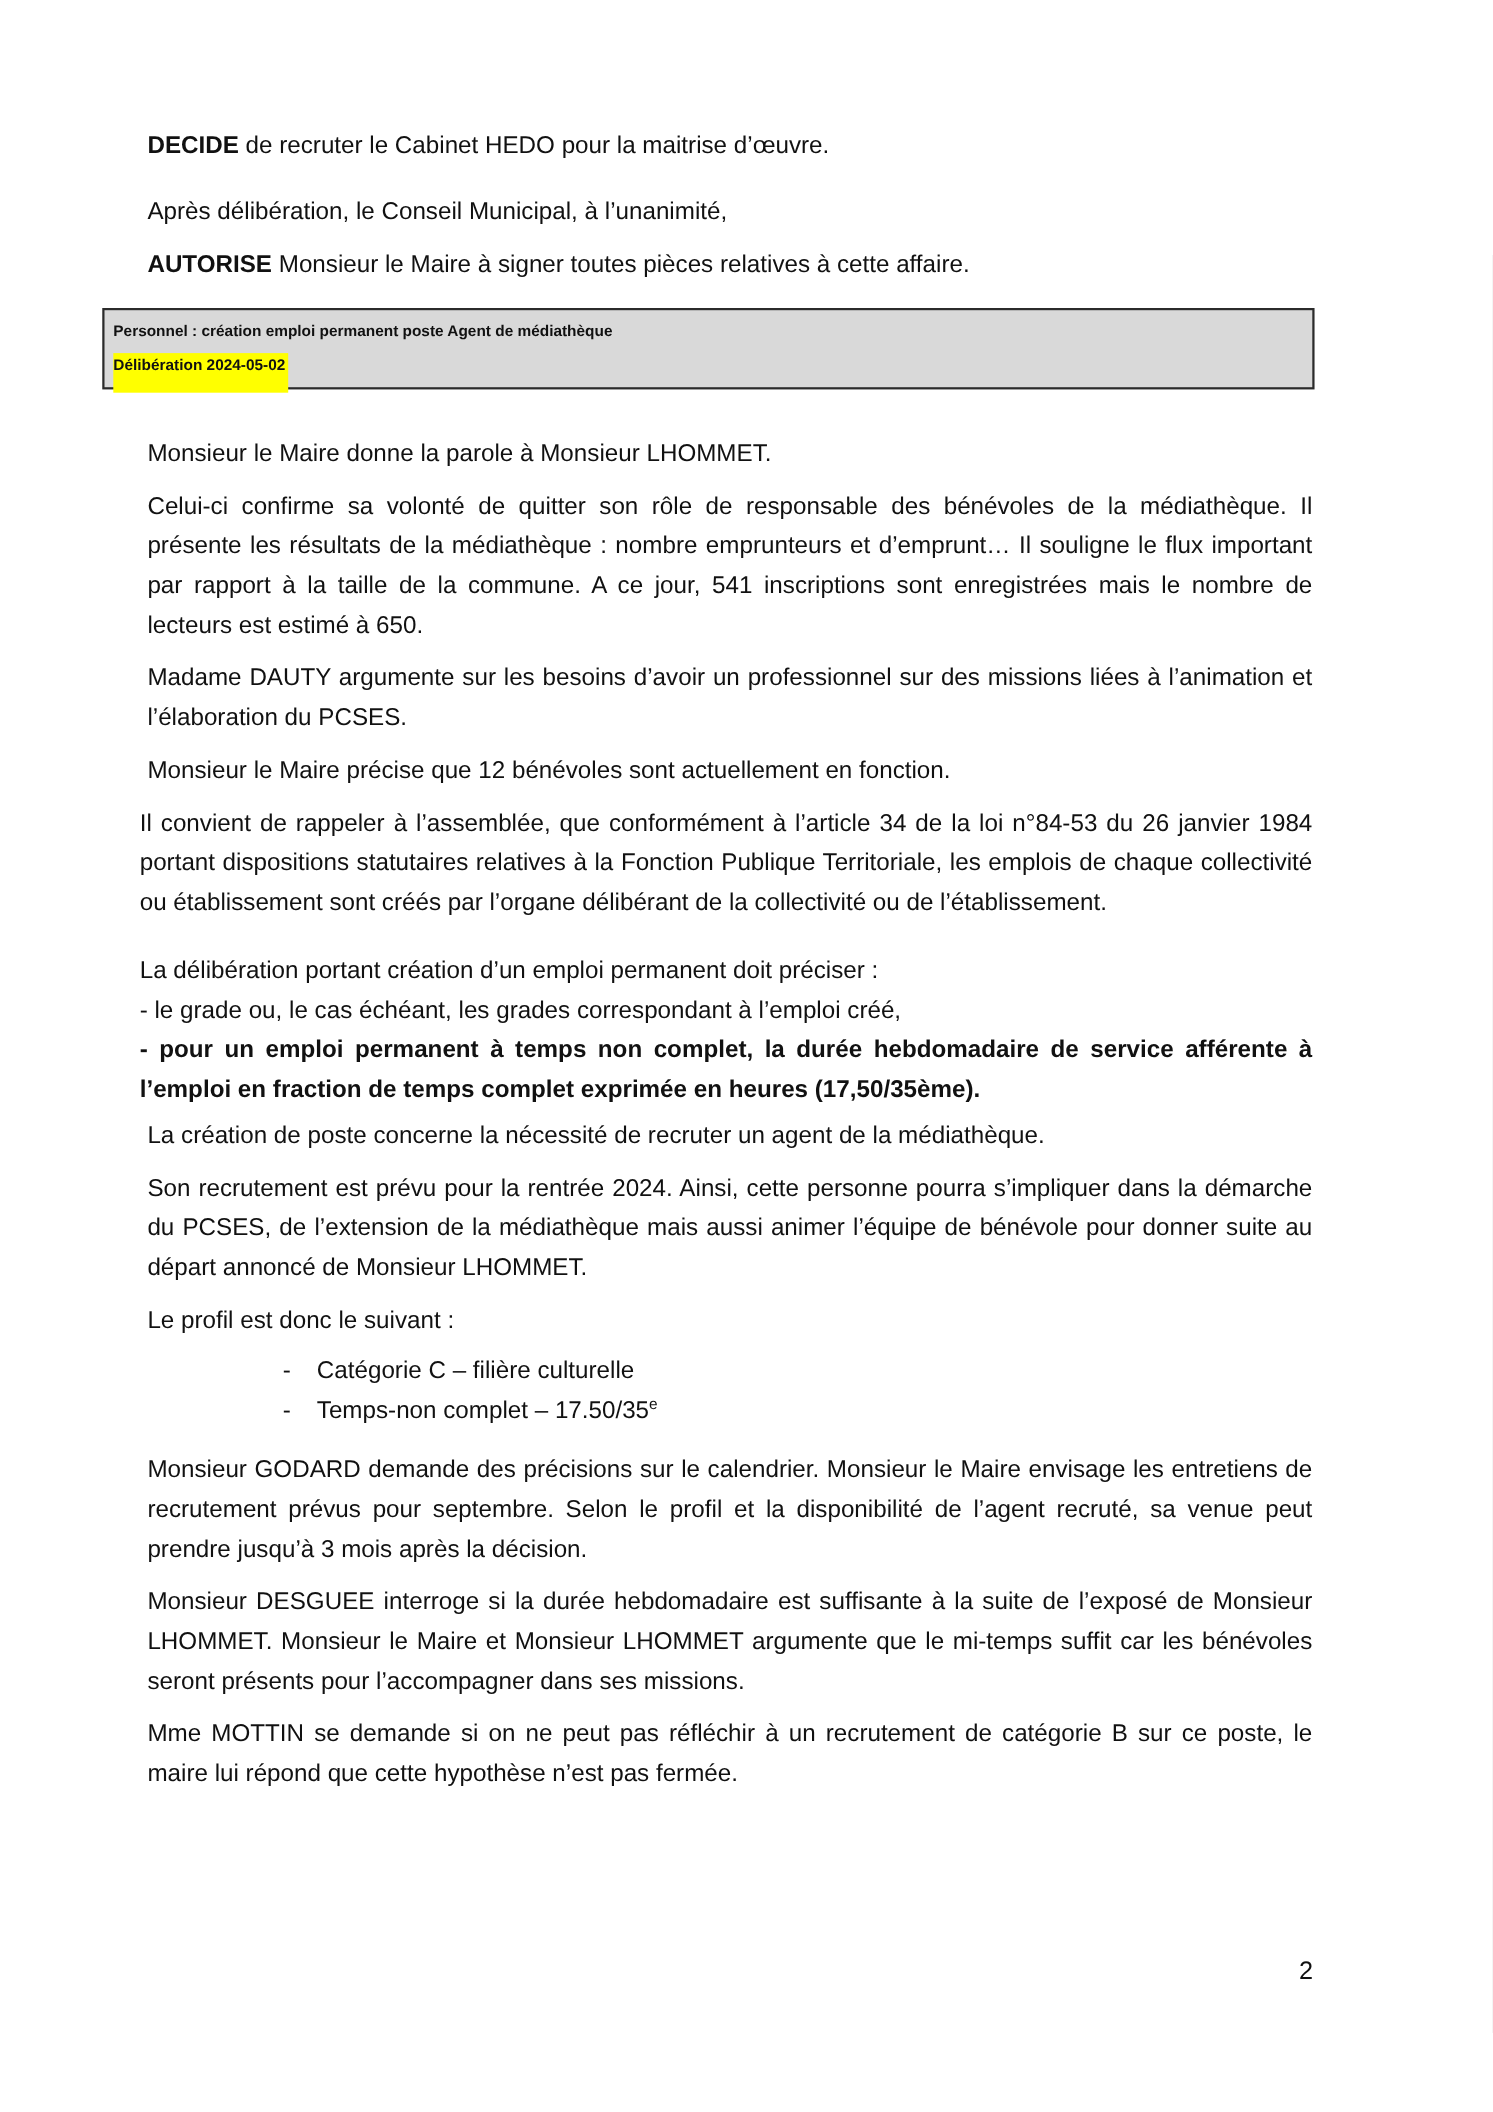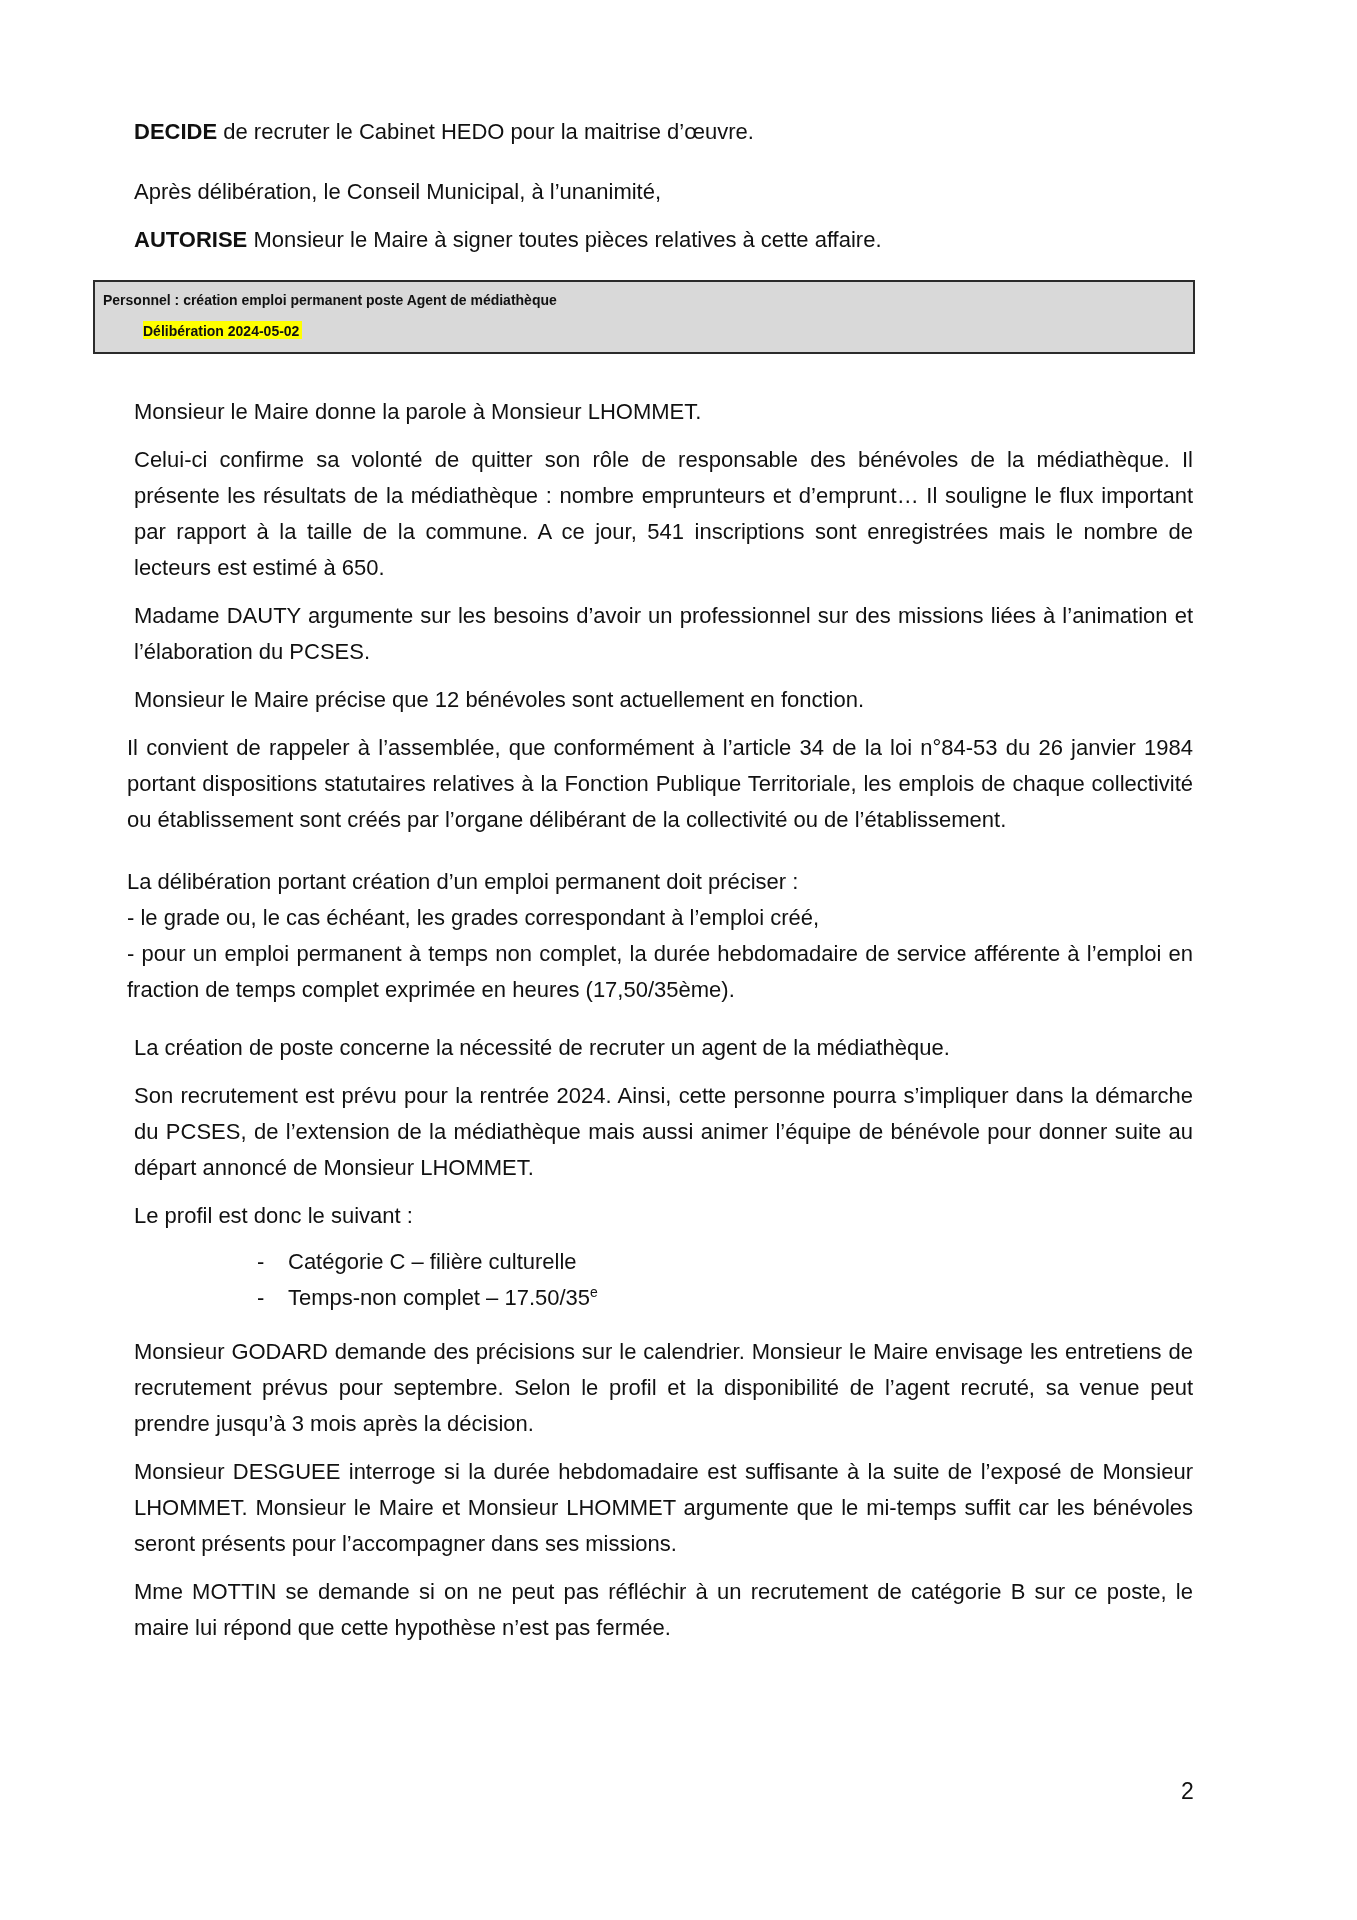--- a/index.html
+++ b/index.html
@@ -27,39 +27,38 @@
   .pos-abst{left:846px;}
   
   p{margin:0 0 12px 0;}
   .ind{padding-left:7px;}
   .just{text-align:justify;}
   .mt-unanimite{margin-top:24px;}
   .tight{margin-bottom:0;}
   .lead{font-weight:700;}
   .mt-decide{margin-top:12px;}
   .gap-lg{margin-bottom:26px;}
-  .gap-md{margin-bottom:22px;}
+  .gap-md{margin-bottom:6px;font-weight:bold;}
   .gap-sm{margin-bottom:10px;}
   
   .section-box{
     box-sizing:border-box;
     margin:22px 0 40px -34px;
     width:1102px;
     background:#d9d9d9;
     border:2px solid #2b2b2b;
     padding:3px 10px 5px 8px;
     line-height:31px;
     font-weight:700;
     font-size:14px;
   }
   .section-box .hl{
     background:#ffff00;
     display:inline;
-    padding:2px 3px 0 0;
-    margin-left:40px;
+    padding:2px 3px 18px 0;
   }
   
   .bullets{margin:0 0 18px 0;}
   .bullet{position:relative;padding-left:161px;margin:0;}
   .bullet .dash{position:absolute;left:130px;top:0;}
   sup{font-size:14px;vertical-align:super;line-height:0;}
   
   .page-number{
     position:absolute;
     left:1181px;top:1778px;

